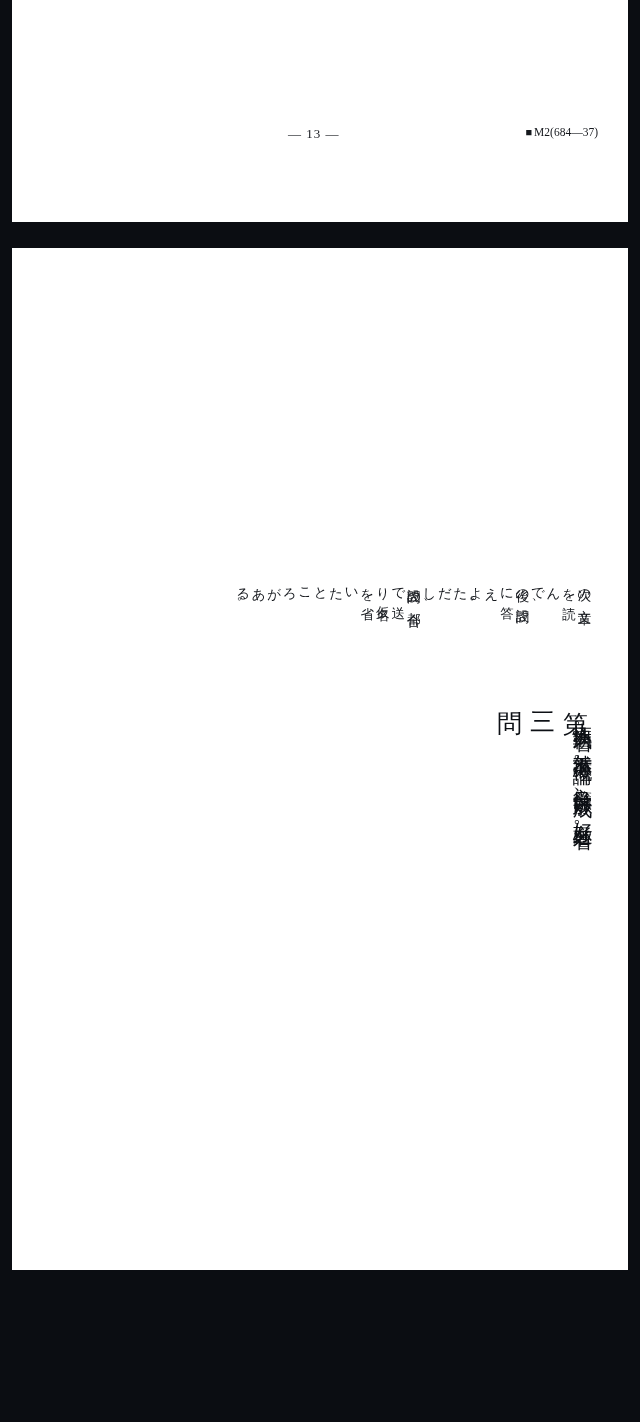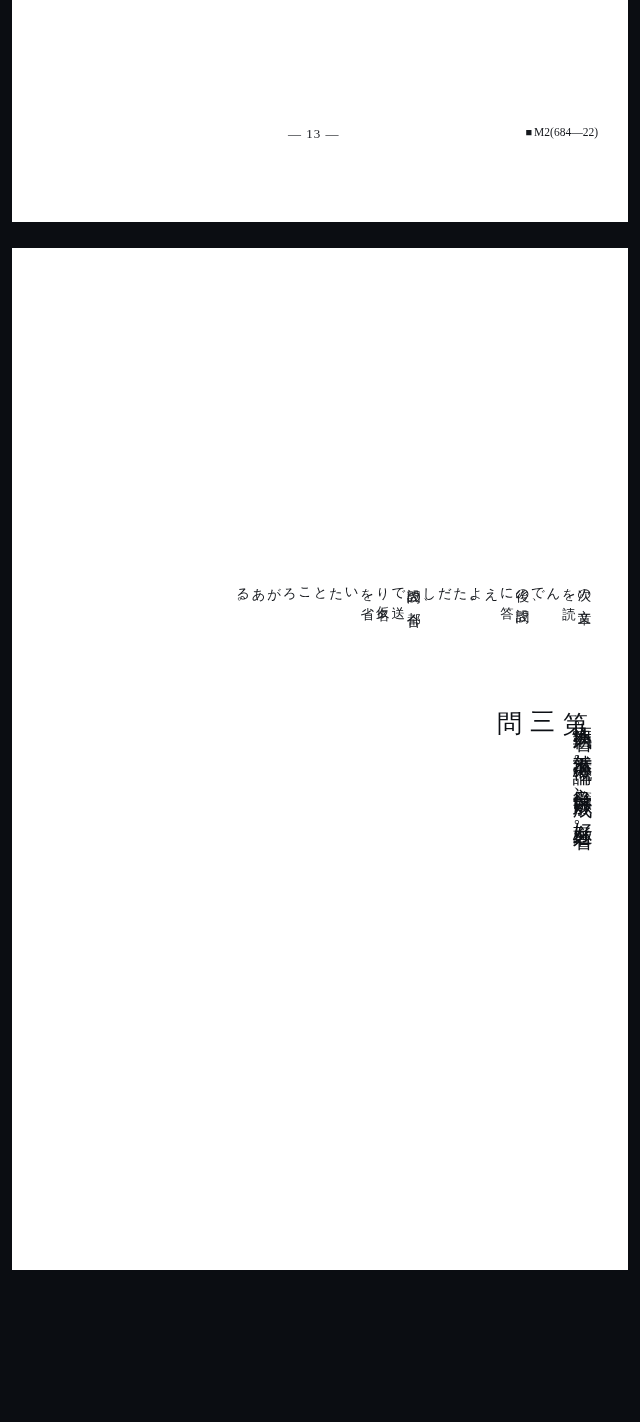--- a/index.html
+++ b/index.html
@@ -130,21 +130,21 @@
     background: #0b0d12;
   }
 </style>
 </head>
 <body>
 
 <div class="page">
 
   <div class="sheet-top">
     <div class="footer-line page-num-top">— 13 —</div>
-    <div class="footer-line code-top"><span class="diamond">◆</span><span>M2(684—22)</span></div>
+    <div class="footer-line code-top"><span class="diamond">◆</span><span>M2(684—37)</span></div>
   </div>
 
   <div class="gap-black"></div>
 
   <div class="sheet-bottom">
 
     <div class="vtext">
 
       <div class="instruction">次の文章を読んで、後の設問に答えよ。ただし、設問の都合で送り仮名を省いたところがある。</div>
 

